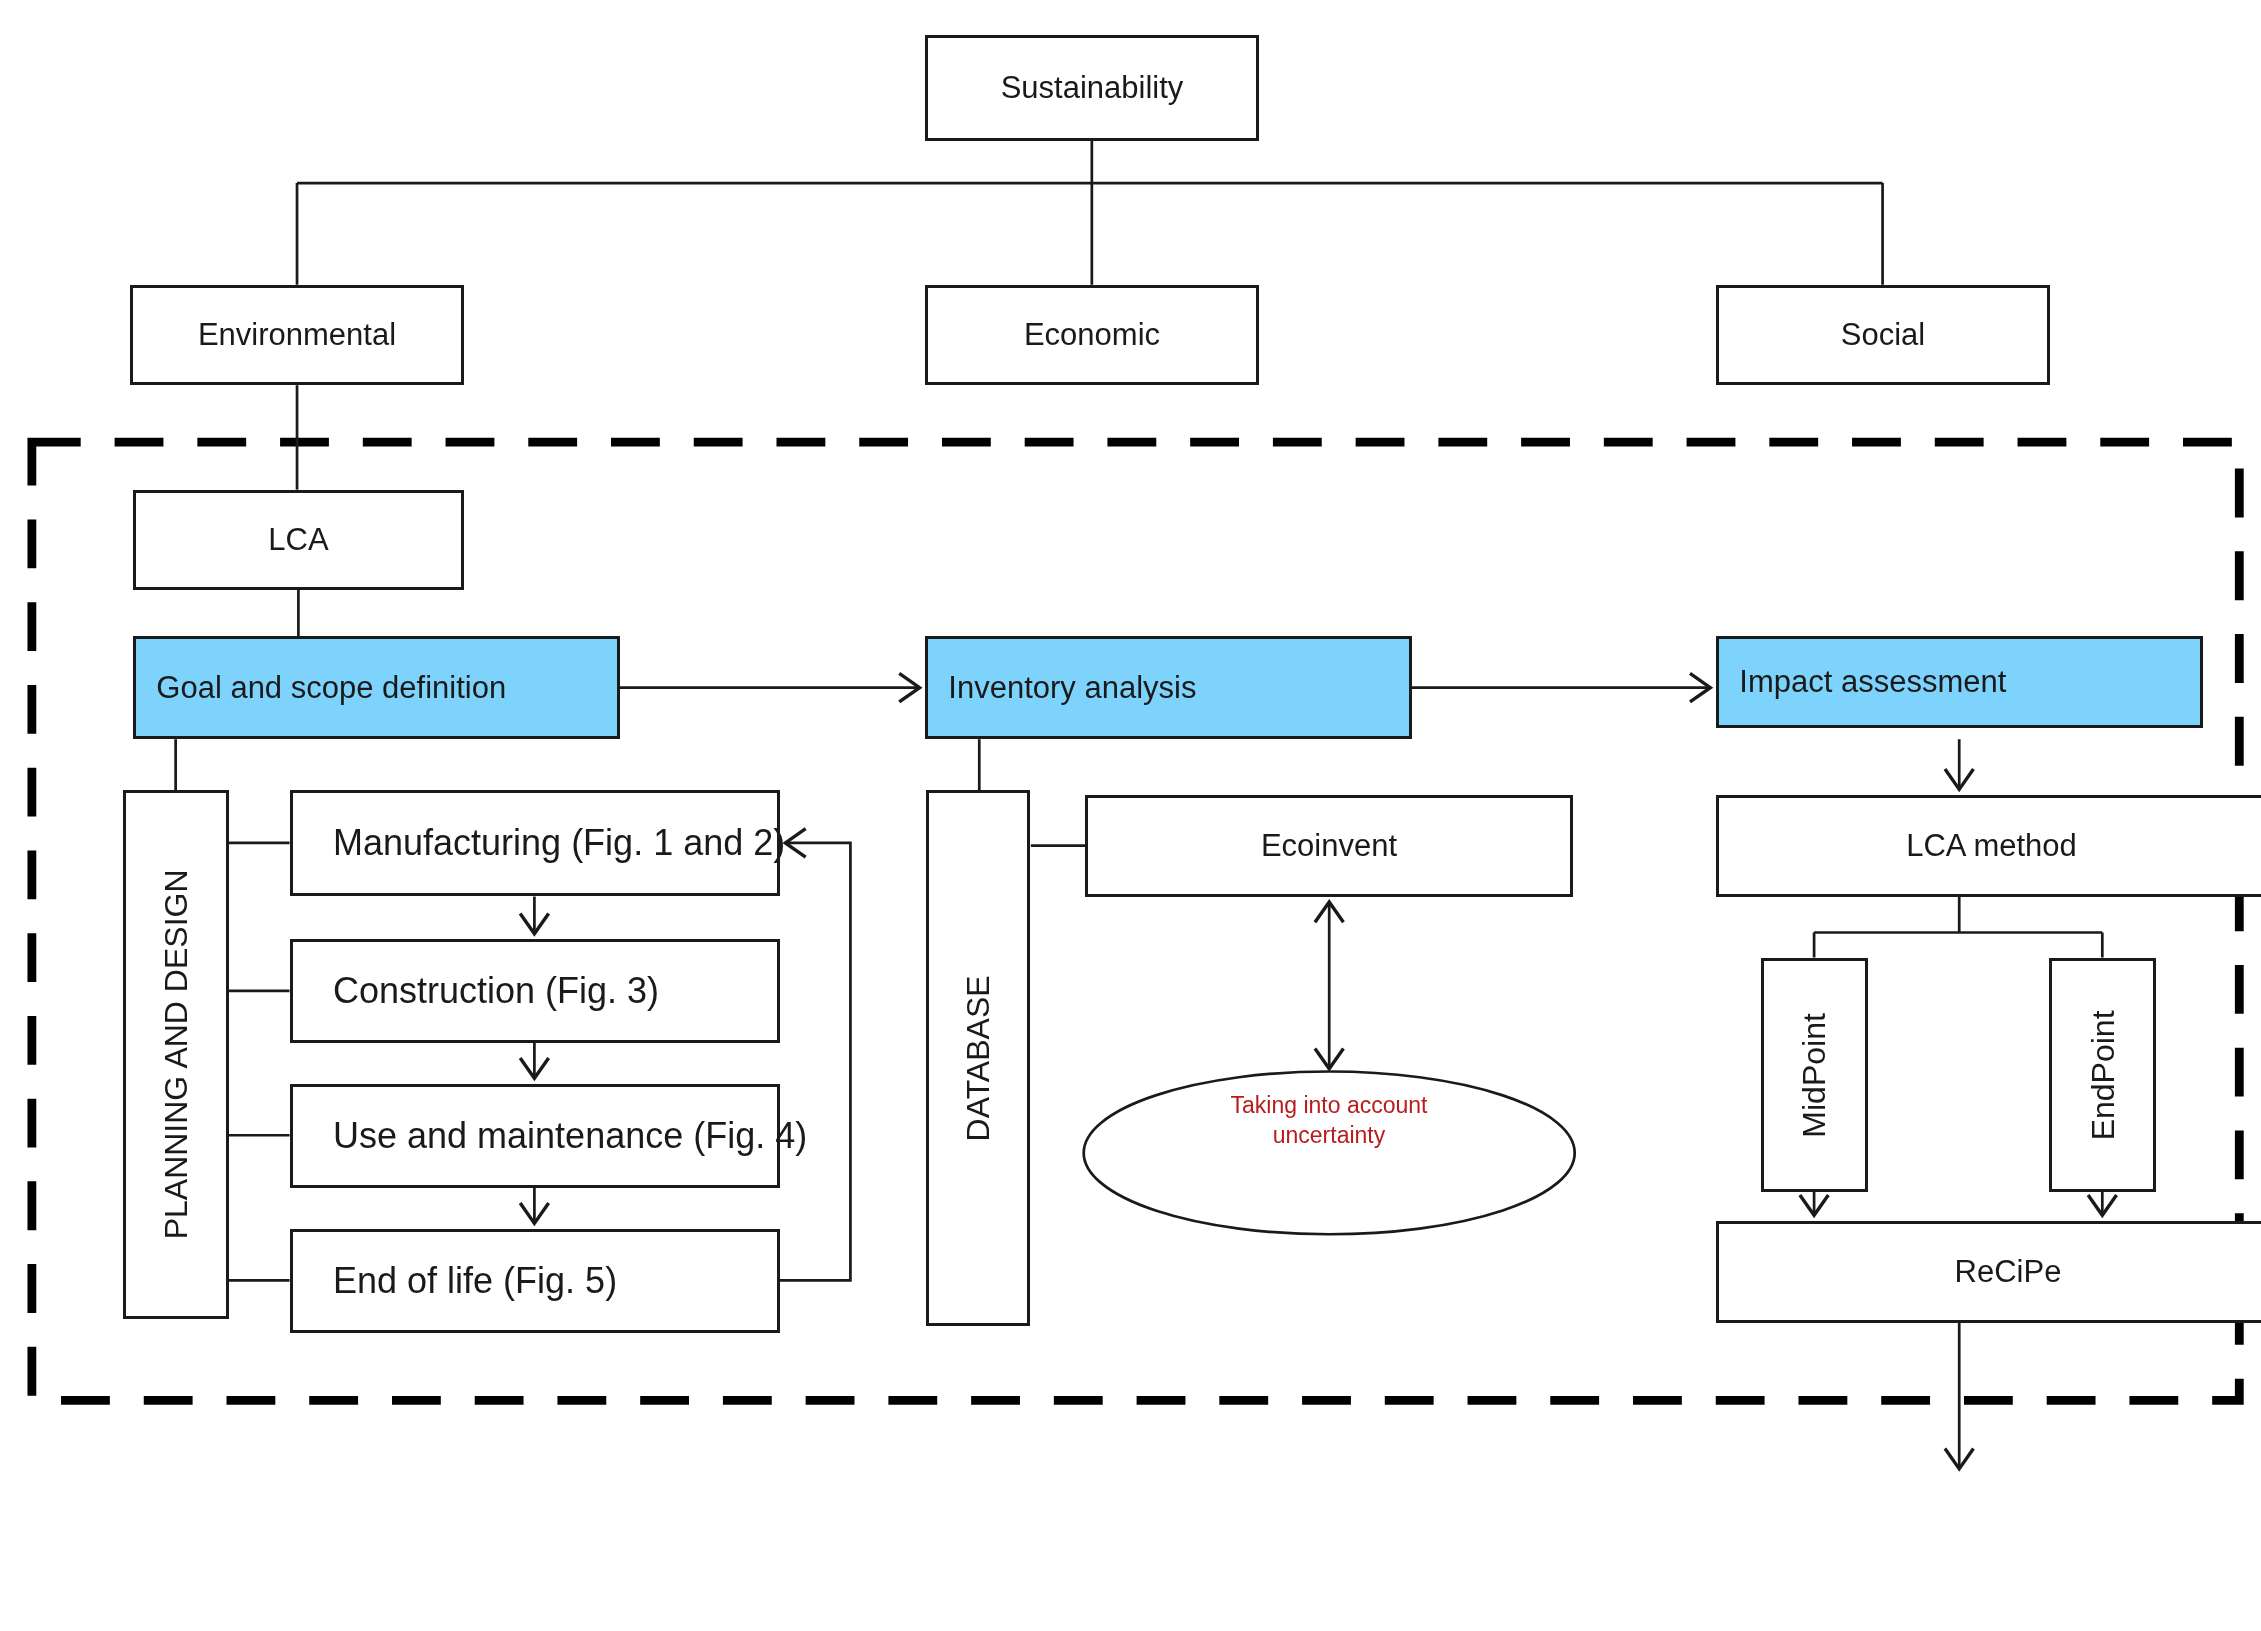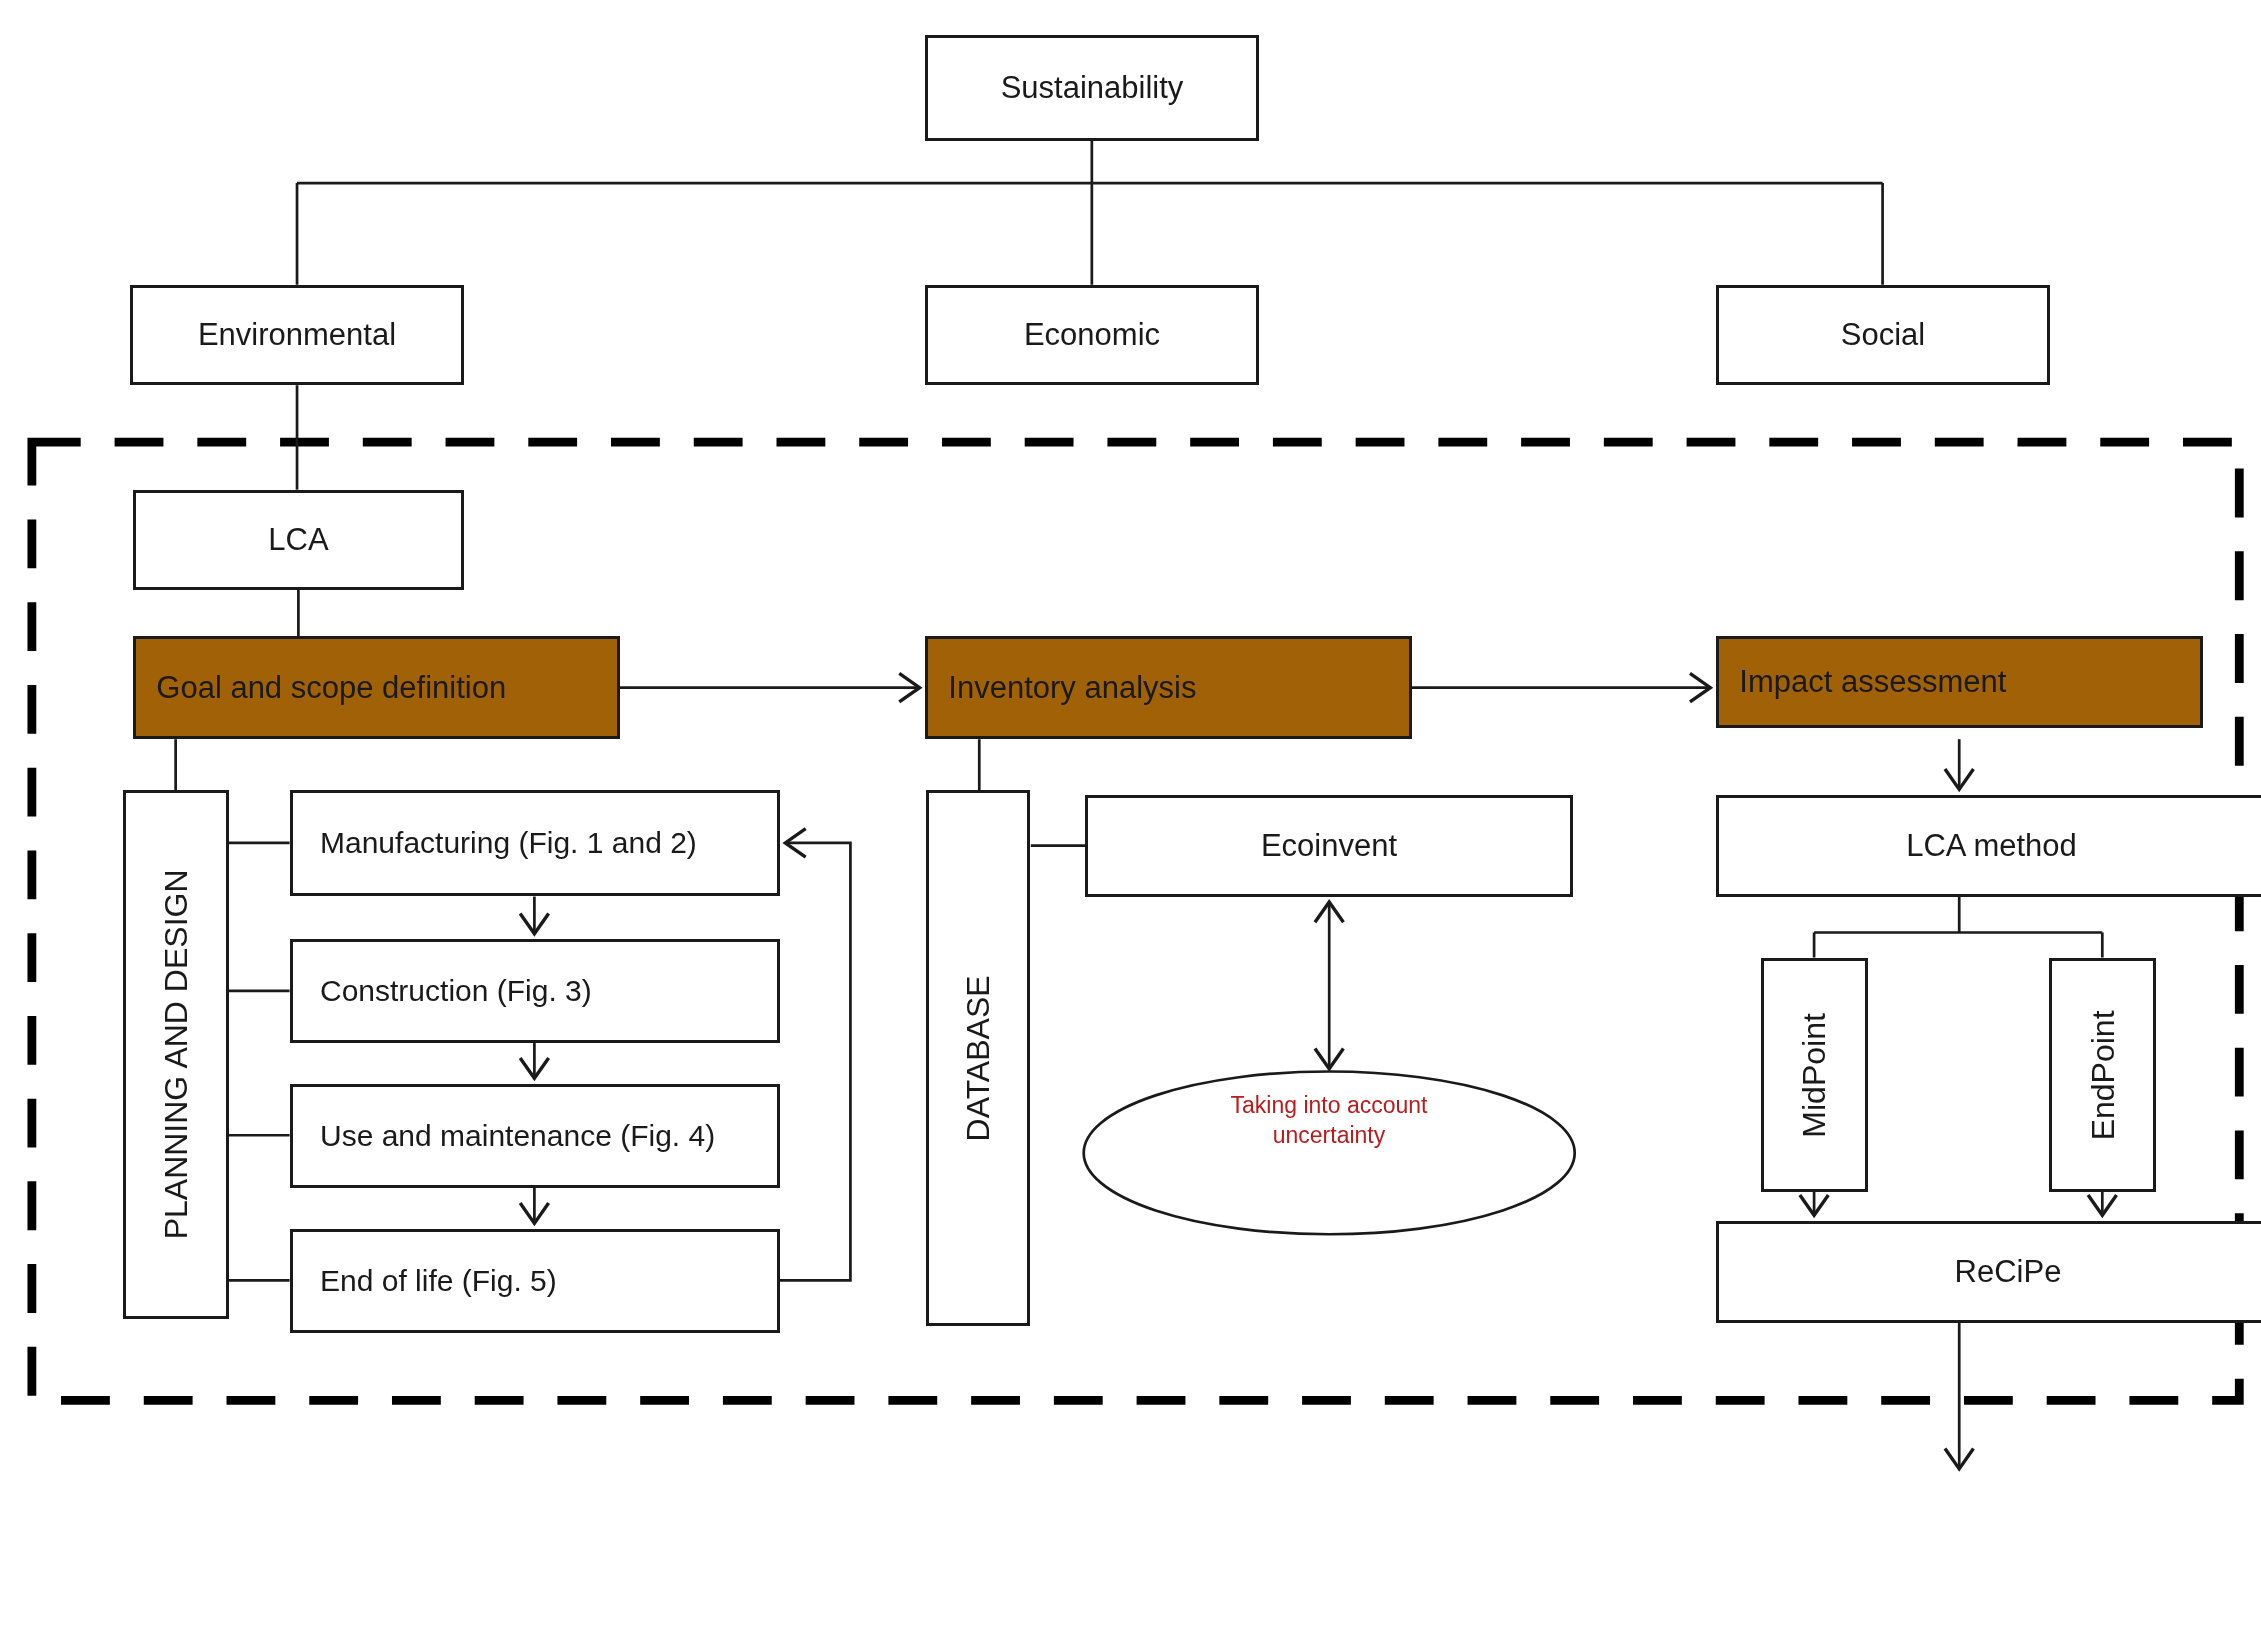--- a/index.html
+++ b/index.html
@@ -27,23 +27,23 @@
     background: #ffffff;
     display: flex;
     align-items: center;
     justify-content: center;
     font-size: 31px;
     line-height: 1.15;
     color: #1a1a1a;
     box-sizing: border-box;
     white-space: nowrap;
   }
-  .box.gray { background: #a16207; }
+  .box.gray { background: #7dd3fc; }
   .box.left { justify-content: flex-start; padding-left: 20.3px; }
-  .box.stage { font-size: 30px; padding-left: 27px; justify-content: flex-start; }
+  .box.stage { font-size: 36px; padding-left: 40px; justify-content: flex-start; }
   .box.vertical span {
     transform: rotate(-90deg);
     white-space: nowrap;
     display: block;
   }
   .box.vertical { font-size: 32px; }
   
   #n-sustainability { left: 925px; top: 35px;   width: 334px; height: 106px; }
   #n-environmental  { left: 130px;  top: 285px;  width: 334px; height: 100px; }
   #n-economic       { left: 925px; top: 285px;  width: 334px; height: 100px; }

